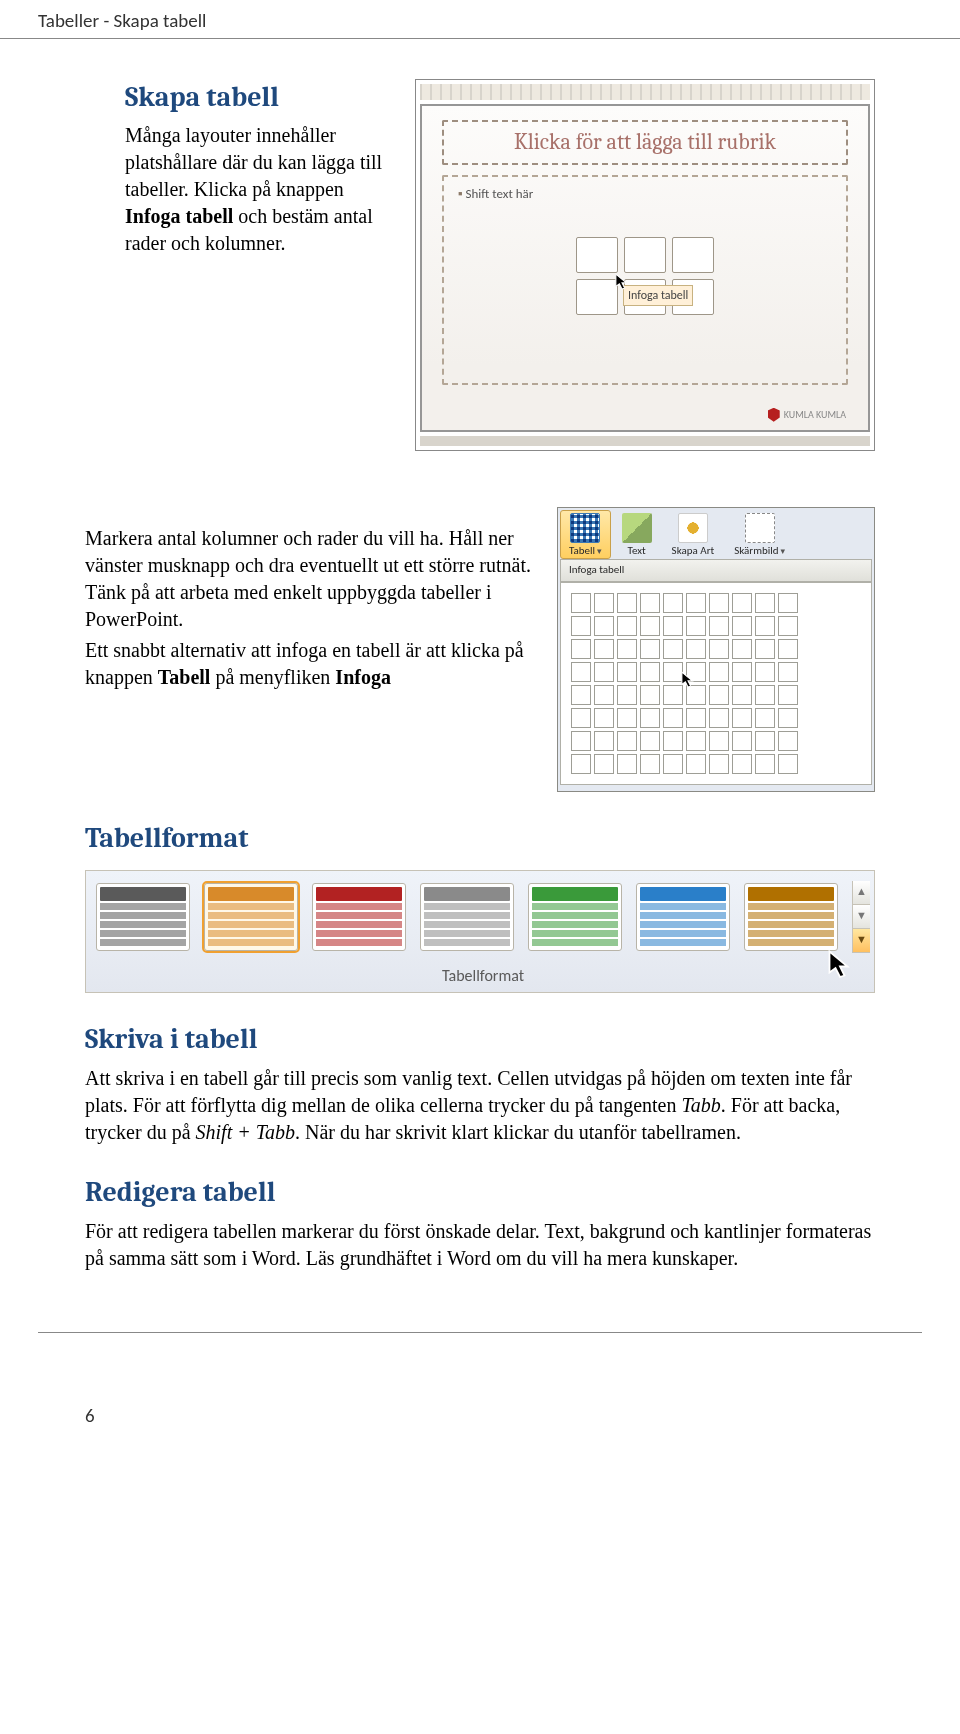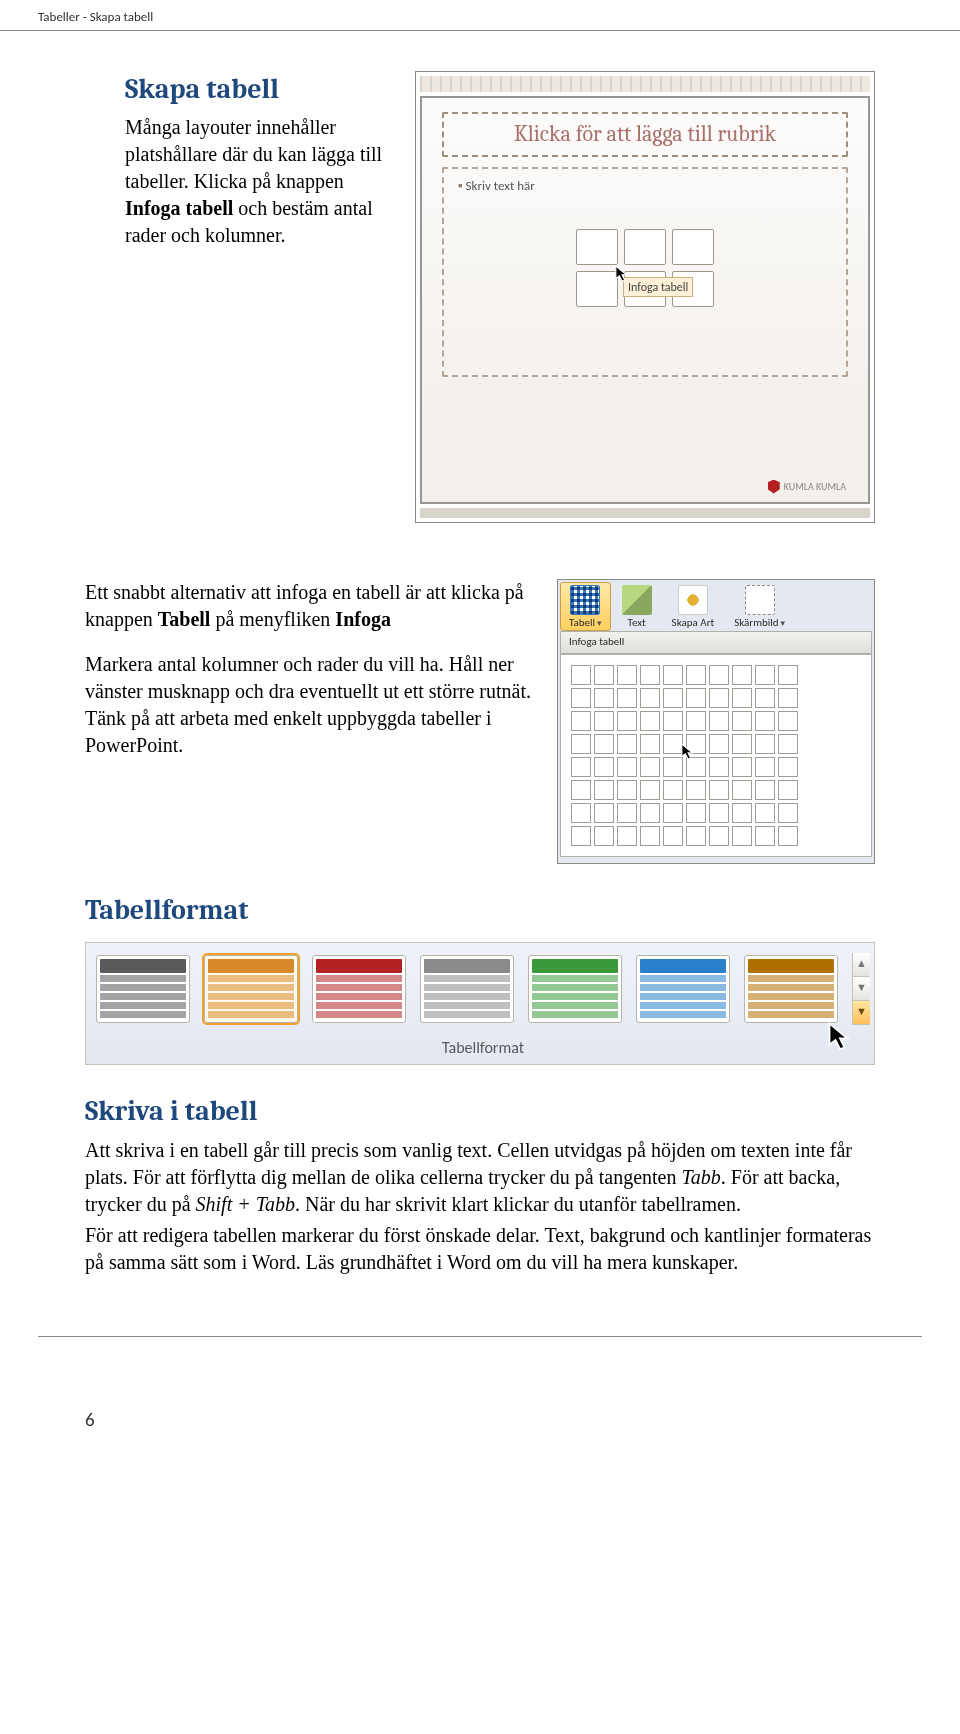--- a/index.html
+++ b/index.html
@@ -8,21 +8,21 @@
     background: #fff;
     color: #000;
     width: 960px;
     padding: 0;
     font-size: 20px;
     line-height: 1.35;
   }
   .page-header {
     border-bottom: 1px solid #888;
     padding: 8px 10px 4px 38px;
-    font-size: 13px;
+    font-size: 19px;
     color: #333;
     margin-bottom: 40px;
   }
   .content { padding: 0 85px 0 85px; }
   h1.main-title { font-family: Cambria, Georgia, serif; color: #1F497D; font-size: 36px; font-weight: bold; margin-bottom: 18px; }
   h2.section { font-family: Cambria, Georgia, serif; color: #1F497D; font-size: 28px; font-weight: bold; margin: 28px 0 6px 0; }
   p.body { margin: 0 0 4px 0; font-family: Liberation Serif, serif; }
   .row1 { display: flex; gap: 24px; align-items: flex-start; }
   .row1 .col-text { flex: 1 1 45%; margin-left: 40px; }
   .row1 .col-img  { flex: 0 0 460px; }
@@ -30,21 +30,21 @@
   .row2 .col-text { flex: 1 1 50%; }
   .row2 .col-img  { flex: 0 0 318px; }
   strong { font-weight: bold; }
   em { font-style: italic; }
   .page-num { padding: 70px 0 20px 85px; font-size: 19px; color: #333; border-top: 0px; }
   hr.footer-rule { border: none; border-top: 1px solid #888; margin: 60px 38px 0 38px; }
 
   
   .slide-outer { border: 1px solid #888; padding: 4px; background: #fff; position: relative; }
   .slide-ruler { height: 16px; background: repeating-linear-gradient(90deg,#d8d4cc,#d8d4cc 2px,#eee9e0 2px,#eee9e0 10px); margin-bottom: 4px; }
-  .slide-canvas { border: 2px solid #969696; height: 408px; background: linear-gradient(180deg,#fdfcfb 0%,#f3f0ec 80%); padding: 14px 20px; position: relative; overflow: hidden; }
+  .slide-canvas { border: 2px solid #969696; height: 328px; background: linear-gradient(180deg,#fdfcfb 0%,#f3f0ec 80%); padding: 14px 20px; position: relative; overflow: hidden; }
   .title-placeholder { border: 2px dashed #9e8e80; border-radius: 2px; padding: 6px 12px; color: #a8716a; text-align: center; font-family: Cambria, Georgia, serif; font-size: 22px; margin-bottom: 10px; }
   .content-placeholder { border: 2px dashed #b4a696; height: 210px; border-radius: 2px; position: relative; }
   .content-placeholder .bullet-line { position:absolute; top:8px; left:14px; font-size:13px; color:#555; }
   .content-placeholder .bullet-line::before { content:"▪ "; color:#8c7a68; }
   .icon-cluster { position:absolute; top:60px; left:50%; transform:translateX(-50%); display:grid; grid-template-columns:repeat(3,42px); gap:6px; }
   .icon-cluster .ic { width:42px; height:36px; border:1px solid #9e9688; background:#fff; border-radius:2px; display:flex; align-items:center; justify-content:center; }
   .ic-table  { background: #fff; }
   .ic-chart  { background: linear-gradient(90deg,#2e6bbd 0 33%,#c33 33% 66%,#2e9e2e 66%); }
   .ic-art    { background: radial-gradient(circle,#d8c060 30%,#fff 31%); }
   .ic-img    { background: linear-gradient(135deg,#b7d87e 0 50%,#87a85e 50%); }
@@ -104,21 +104,21 @@
       <p class="body">
         <span>Många layouter innehåller platshållare där du kan lägga till tabeller. Klicka på knappen </span><strong>Infoga tabell</strong><span> och bestäm antal rader och kolumner.</span>
       </p>
     </div>
     <div class="col-img">
       <div class="slide-outer">
         <div class="slide-ruler"></div>
         <div class="slide-canvas">
           <div class="title-placeholder">Klicka för att lägga till rubrik</div>
           <div class="content-placeholder">
-            <div class="bullet-line">Skriv text här</div>
+            <div class="bullet-line">Shift text här</div>
             <div class="icon-cluster">
               <div class="ic ic-table"></div>
               <div class="ic ic-chart"></div>
               <div class="ic ic-art"></div>
               <div class="ic ic-img"></div>
               <div class="ic ic-clip"></div>
               <div class="ic ic-movie"></div>
             </div>
             <div class="insert-label">Infoga tabell</div>
             <svg class="curs cursor" viewBox="0 0 16 20">
@@ -130,24 +130,24 @@
             <span>KUMLA KUMLA</span>
           </div>
         </div>
         <div class="slide-statusbar"></div>
       </div>
     </div>
   </div>
 
   <div class="row2">
     <div class="col-text">
+      <p class="body" style="margin-top:18px">Markera antal kolumner och rader du vill ha. Håll ner vänster musknapp och dra eventuellt ut ett större rutnät. Tänk på att arbeta med enkelt uppbyggda tabeller i PowerPoint.</p>
       <p class="body">
         <span>Ett snabbt alternativ att infoga en tabell är att klicka på knappen </span><strong>Tabell</strong><span> på menyfliken </span><strong>Infoga</strong>
       </p>
-      <p class="body" style="margin-top:18px">Markera antal kolumner och rader du vill ha. Håll ner vänster musknapp och dra eventuellt ut ett större rutnät. Tänk på att arbeta med enkelt uppbyggda tabeller i PowerPoint.</p>
     </div>
     <div class="col-img">
       <div class="ribbon-frag">
         <div class="ribbon-row">
           <div class="ribbon-btn active">
             <div class="ico ico-tbl"></div>
             <div class="lbl dd-arrow">Tabell</div>
           </div>
           <div class="ribbon-btn">
             <div class="ico ico-bild"></div>
@@ -325,18 +325,19 @@
     <svg class="curs big-cursor" viewBox="0 0 16 20">
         <path d="M1 1 L1 15 L5 12 L8 18 L11 17 L8 11 L13 11 Z"></path>
       </svg>
   </div>
 
   <h2 class="section">Skriva i tabell</h2>
   <p class="body">
     <span>Att skriva i en tabell går till precis som vanlig text. Cellen utvidgas på höjden om texten inte får plats. För att förflytta dig mellan de olika cellerna trycker du på tangenten </span><em>Tabb</em><span>. För att backa, trycker du på </span><em>Shift + Tabb</em><span>. När du har skrivit klart klickar du utanför tabellramen.</span>
   </p>
 
+  <h2 class="section">Redigera tabell</h2>
   <p class="body">För att redigera tabellen markerar du först önskade delar. Text, bakgrund och kantlinjer formateras på samma sätt som i Word. Läs grundhäftet i Word om du vill ha mera kunskaper.</p>
 
 </div>
 
 <hr class="footer-rule">
 <div class="page-num">6</div>
 
 </body></html>

